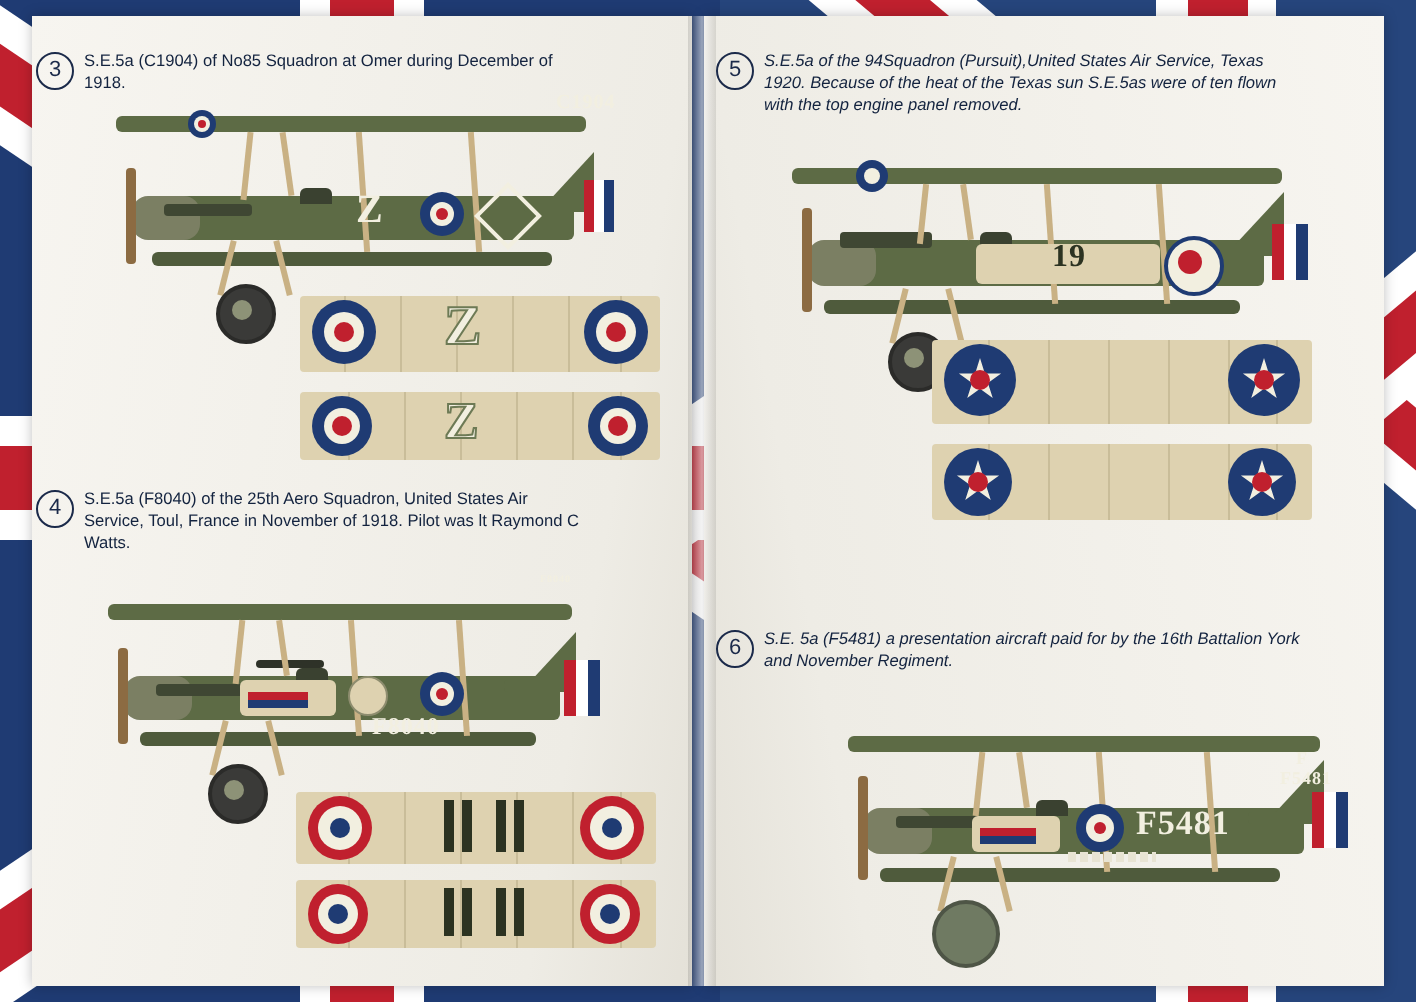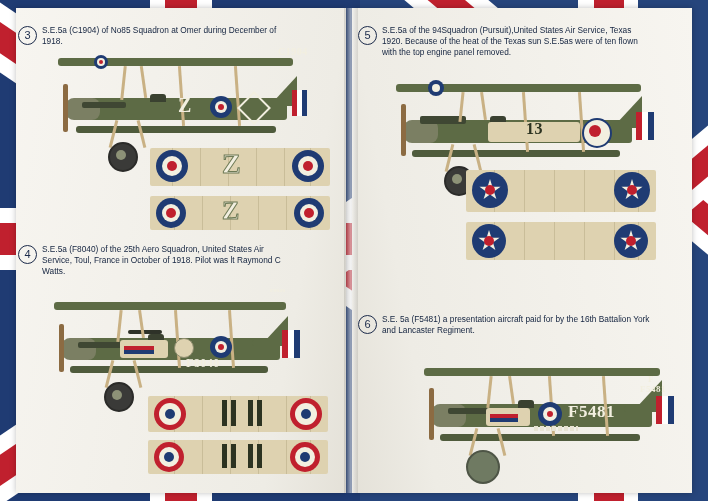--- a/index.html
+++ b/index.html
@@ -62,21 +62,21 @@
   .item{position:absolute;}
   .num{
     width:17px;height:17px;border:1.3px solid #1b2a4a;border-radius:50%;
     color:#1b2a4a;font-size:11px;line-height:16px;text-align:center;
     position:absolute;left:0;top:0;background:transparent;
   }
   .cap{
     position:absolute;left:24px;top:-1px;width:252px;
     font-size:8.3px;line-height:11.2px;color:#13233f;
   }
-  .cap.wide{width:272px;}
+  .cap.wide{width:272px;font-style:italic;}
 
   
   .plane{position:absolute;}
   .fus{position:absolute;background:#5d6b45;border-radius:4px;}
   .wing{position:absolute;background:#5d6b45;border-radius:3px;}
   .tail{position:absolute;background:#5d6b45;}
   .strut{position:absolute;background:#c9b184;}
   .wheel{position:absolute;border-radius:50%;background:#3a3a38;border:2px solid #2b2b29;}
   .hub{position:absolute;border-radius:50%;background:#8d9277;}
   .roundel{position:absolute;border-radius:50%;}
@@ -210,21 +210,21 @@
   <div class="roundel" style="left:156px;top:198px;width:30px;height:30px;background:#1f3b73;"></div>
   <div class="roundel" style="left:162px;top:204px;width:18px;height:18px;background:#f2efe0;"></div>
   <div class="roundel" style="left:166px;top:208px;width:10px;height:10px;background:#c0202e;"></div>
   <div class="roundel" style="left:294px;top:198px;width:30px;height:30px;background:#1f3b73;"></div>
   <div class="roundel" style="left:300px;top:204px;width:18px;height:18px;background:#f2efe0;"></div>
   <div class="roundel" style="left:304px;top:208px;width:10px;height:10px;background:#c0202e;"></div>
   <div class="letter" style="left:222px;top:196px;font-size:26px;color:#f2efe0;-webkit-text-stroke:1px #6d7a55;">Z</div>
 
   <div class="item" style="left:18px;top:245px;">
     <div class="num">4</div>
-    <div class="cap">S.E.5a (F8040) of the 25th Aero Squadron, United States Air Service, Toul, France in October of 1918. Pilot was lt Raymond C Watts.</div>
+    <div class="cap">S.E.5a (F8040) of the 25th Aero Squadron, United States Air Service, Toul, France in November of 1918. Pilot was lt Raymond C Watts.</div>
   </div>
 
   <div class="plane" style="left:24px;top:288px;width:300px;height:110px;">
     <div class="wing" style="left:30px;top:14px;width:232px;height:8px;"></div>
     <div class="wing" style="left:46px;top:78px;width:198px;height:7px;background:#4f5b3c;"></div>
     <div class="fus" style="left:44px;top:50px;width:212px;height:22px;border-radius:9px 3px 3px 9px;"></div>
     <div class="fus" style="left:38px;top:50px;width:34px;height:22px;background:#7b7f63;border-radius:8px;"></div>
     <div class="fus" style="left:54px;top:54px;width:44px;height:6px;background:#3f4733;border-radius:2px;"></div>
     <div class="prop" style="left:35px;top:36px;width:5px;height:48px;"></div>
     <div class="fus" style="left:124px;top:46px;width:16px;height:8px;background:#3a4130;border-radius:3px 3px 0 0;"></div>
@@ -321,21 +321,21 @@
     <div class="strut" style="left:114px;top:22px;width:3px;height:28px;transform:rotate(-8deg);"></div>
     <div class="strut" style="left:156px;top:22px;width:3px;height:60px;transform:rotate(-4deg);"></div>
     <div class="strut" style="left:212px;top:22px;width:3px;height:60px;transform:rotate(-4deg);"></div>
     <div class="strut" style="left:80px;top:74px;width:3px;height:28px;transform:rotate(14deg);"></div>
     <div class="strut" style="left:108px;top:74px;width:3px;height:28px;transform:rotate(-14deg);"></div>
     <div class="wheel" style="left:76px;top:96px;width:26px;height:26px;"></div>
     <div class="hub" style="left:84px;top:104px;width:10px;height:10px;"></div>
 
     <div style="position:absolute;left:120px;top:52px;width:92px;height:20px;background:#ded2b0;border-radius:3px;"></div>
 
-    <div class="serial dark" style="left:158px;top:50px;font-size:16px;">13</div>
+    <div class="serial dark" style="left:158px;top:50px;font-size:16px;">19</div>
 
     <div class="roundel" style="left:214px;top:48px;width:26px;height:26px;background:#f2efe0;border:2px solid #1f3b73;"></div>
     <div class="roundel" style="left:221px;top:55px;width:12px;height:12px;background:#c0202e;"></div>
 
     <div class="roundel" style="left:60px;top:10px;width:16px;height:16px;background:#1f3b73;"></div>
     <div class="roundel" style="left:64px;top:14px;width:8px;height:8px;background:#f2efe0;"></div>
   </div>
 
   <div class="strip" style="left:466px;top:170px;width:190px;height:42px;">
     <div class="rib" style="left:28px;"></div>
@@ -366,21 +366,21 @@
   <div style="position:absolute;left:478px;top:230px;width:22px;height:22px;background:#f2efe0;
        clip-path:polygon(50% 0,61% 35%,98% 35%,68% 57%,79% 91%,50% 70%,21% 91%,32% 57%,2% 35%,39% 35%);"></div>
   <div class="roundel" style="left:484px;top:236px;width:10px;height:10px;background:#c0202e;"></div>
   <div class="roundel" style="left:614px;top:224px;width:34px;height:34px;background:#1f3b73;"></div>
   <div style="position:absolute;left:620px;top:230px;width:22px;height:22px;background:#f2efe0;
        clip-path:polygon(50% 0,61% 35%,98% 35%,68% 57%,79% 91%,50% 70%,21% 91%,32% 57%,2% 35%,39% 35%);"></div>
   <div class="roundel" style="left:626px;top:236px;width:10px;height:10px;background:#c0202e;"></div>
 
   <div class="item" style="left:358px;top:315px;">
     <div class="num">6</div>
-    <div class="cap wide">S.E. 5a (F5481) a presentation aircraft paid for by the 16th Battalion York and Lancaster Regiment.</div>
+    <div class="cap wide">S.E. 5a (F5481) a presentation aircraft paid for by the 16th Battalion York and November Regiment.</div>
   </div>
 
   <div class="plane" style="left:400px;top:352px;width:290px;height:115px;">
     <div class="wing" style="left:24px;top:16px;width:236px;height:8px;"></div>
     <div class="wing" style="left:40px;top:82px;width:200px;height:7px;background:#4f5b3c;"></div>
     <div class="fus" style="left:38px;top:52px;width:214px;height:23px;border-radius:9px 3px 3px 9px;"></div>
     <div class="fus" style="left:32px;top:52px;width:34px;height:23px;background:#7b7f63;border-radius:8px;"></div>
     <div class="fus" style="left:48px;top:56px;width:44px;height:6px;background:#3f4733;border-radius:2px;"></div>
     <div class="prop" style="left:29px;top:36px;width:5px;height:52px;"></div>
     <div class="fus" style="left:118px;top:48px;width:16px;height:8px;background:#3a4130;border-radius:3px 3px 0 0;"></div>

